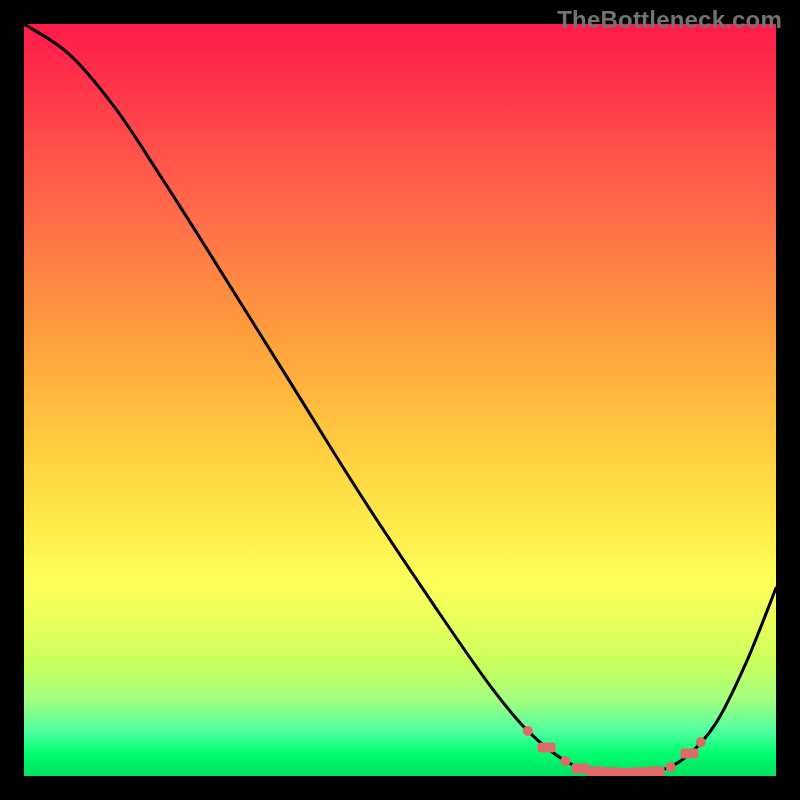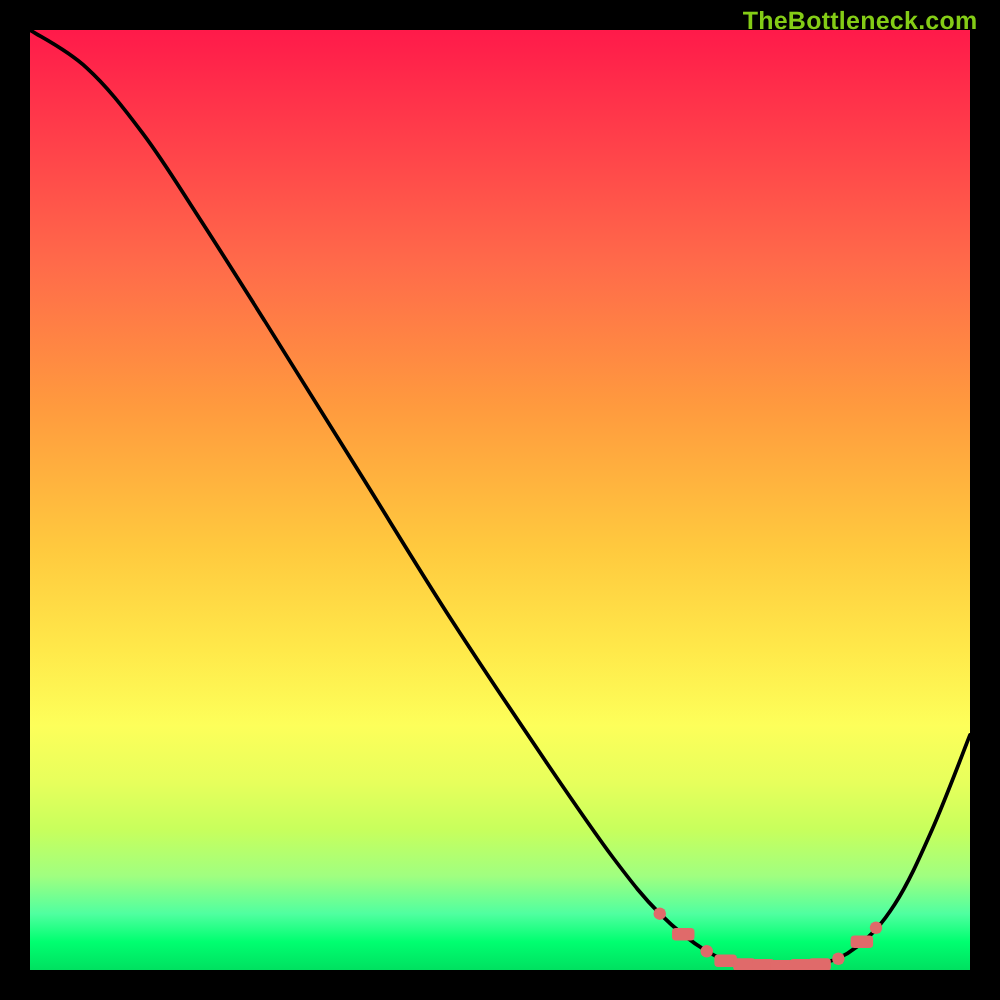--- a/index.html
+++ b/index.html
@@ -30,23 +30,23 @@
       #50ffa0 94%,
       #00ff70 97%,
       #00e060 100%
     );
   }
   .watermark {
     position: absolute;
     top: 6px;
     right: 18px;
     font-family: Arial, Helvetica, sans-serif;
-    font-size: 20px;
+    font-size: 24px;
     font-weight: bold;
-    color: #84cc16;
+    color: #737373;
     letter-spacing: 0.2px;
     z-index: 10;
   }
   .curve-svg {
     position: absolute;
     left: 0;
     top: 0;
     width: 752px;
     height: 752px;
     z-index: 5;

